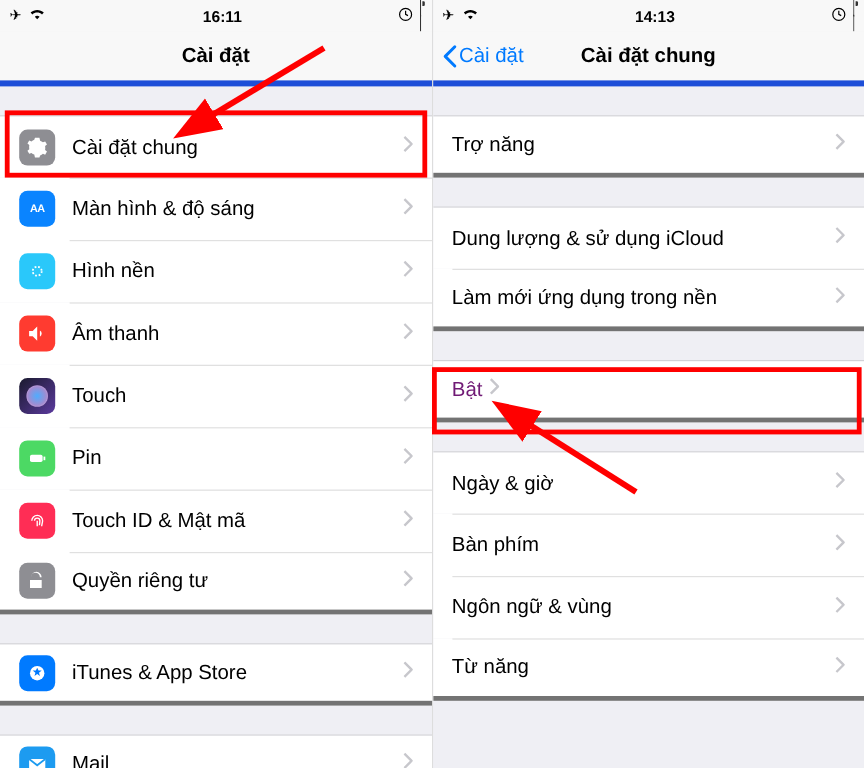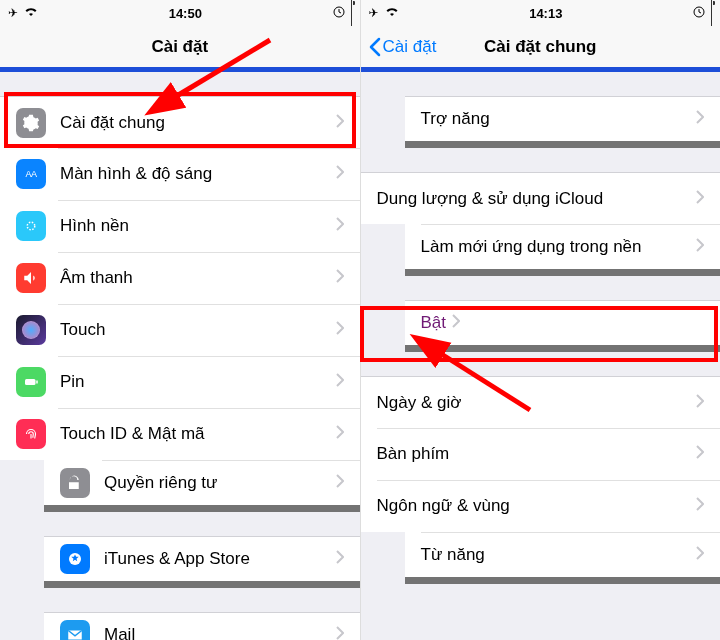--- a/index.html
+++ b/index.html
@@ -12,30 +12,30 @@
     .nav-bar { height: 46px; display: flex; align-items: center; justify-content: center; position: relative; background: #f8f8f8; border-bottom: 5px solid #1d4ed8; }
     .nav-title { font-size: 17px; font-weight: 600; color: #000; }
     .nav-back { position: absolute; left: 8px; display: flex; align-items: center; gap: 2px; font-size: 17px; color: #007aff; cursor: pointer; }
     .list { background: #efeff4; flex: 1; overflow: hidden; }
     .group-gap { height: 24px; }
     .row { background: #fff; height: 52px; display: flex; align-items: center; padding: 0 16px; position: relative; cursor: pointer; }
     .row + .row::before {
       content: ""; position: absolute; left: 58px; right: 0; top: 0; height: 1px; background: #e0e0e0;
     }
     .group .row:first-child { border-top: 1px solid #d1d1d6; }
-    .group .row:last-child { border-bottom: 7px solid #737373; margin-left: 44px; }
+    .group .row:last-child { border-bottom: 4px solid #737373; }
     .row-icon { width: 30px; height: 30px; border-radius: 7px; margin-right: 14px; display: flex; align-items: center; justify-content: center; flex-shrink: 0; }
     .row-icon svg { width: 18px; height: 18px; }
     .row-label { flex: 1; font-size: 17px; color: #000; }
     .row-value { font-size: 17px; color: #701a75; margin-right: 6px; }
     .chevron { color: #c7c7cc; }
     .row-plain + .row-plain::before { left: 16px; }
 
     .ic-general  { background: #8e8e93; }
-    .ic-display  { background: #0a84ff; color:#fff; font-size:9px; font-weight:400; letter-spacing:-0.5px; }
+    .ic-display  { background: #0a84ff; color:#fff; font-size:9px; font-weight:700; letter-spacing:-0.5px; }
     .ic-wallpaper{ background: #2ac8fa; }
     .ic-sound    { background: #ff3b30; }
     .ic-siri     { background: linear-gradient(135deg,#1a1a2e,#5b3a9e); }
     .ic-touchid  { background: #ff2d55; }
     .ic-battery  { background: #4cd964; }
     .ic-privacy  { background: #8e8e93; }
     .ic-appstore { background: #007aff; }
     .ic-mail     { background: #1d9bf0; }
 
     .shield-siri { width:18px; height:18px; border-radius:50%; background: radial-gradient(circle,#4facfe,#a18cd1 60%,#fbc2eb); }
@@ -54,21 +54,21 @@
 <div class="screen">
   <div class="status-bar">
     <div class="status-left">
       <span>✈</span>
       <span>
         <svg width="14" height="10" viewBox="0 0 14 10">
             <path d="M7 9L9 7C7.9 5.9 6.1 5.9 5 7L7 9zM3 5C5.2 2.8 8.8 2.8 11 5L12.5 3.5C9.5 0.5 4.5 0.5 1.5 3.5L3 5z" fill="#000"></path>
           </svg>
       </span>
     </div>
-    <div class="status-center">14:50</div>
+    <div class="status-center">16:11</div>
     <div class="status-right">
       <span>
         <svg width="12" height="12" viewBox="0 0 12 12">
             <circle cx="6" cy="6" r="5" fill="none" stroke="#000" stroke-width="1"></circle>
             <path d="M6 3v3l2 1" stroke="#000" fill="none"></path>
           </svg>
       </span>
       <span>
         <span class="battery-shell"><div class="battery-level"></div></span>
       </span>

